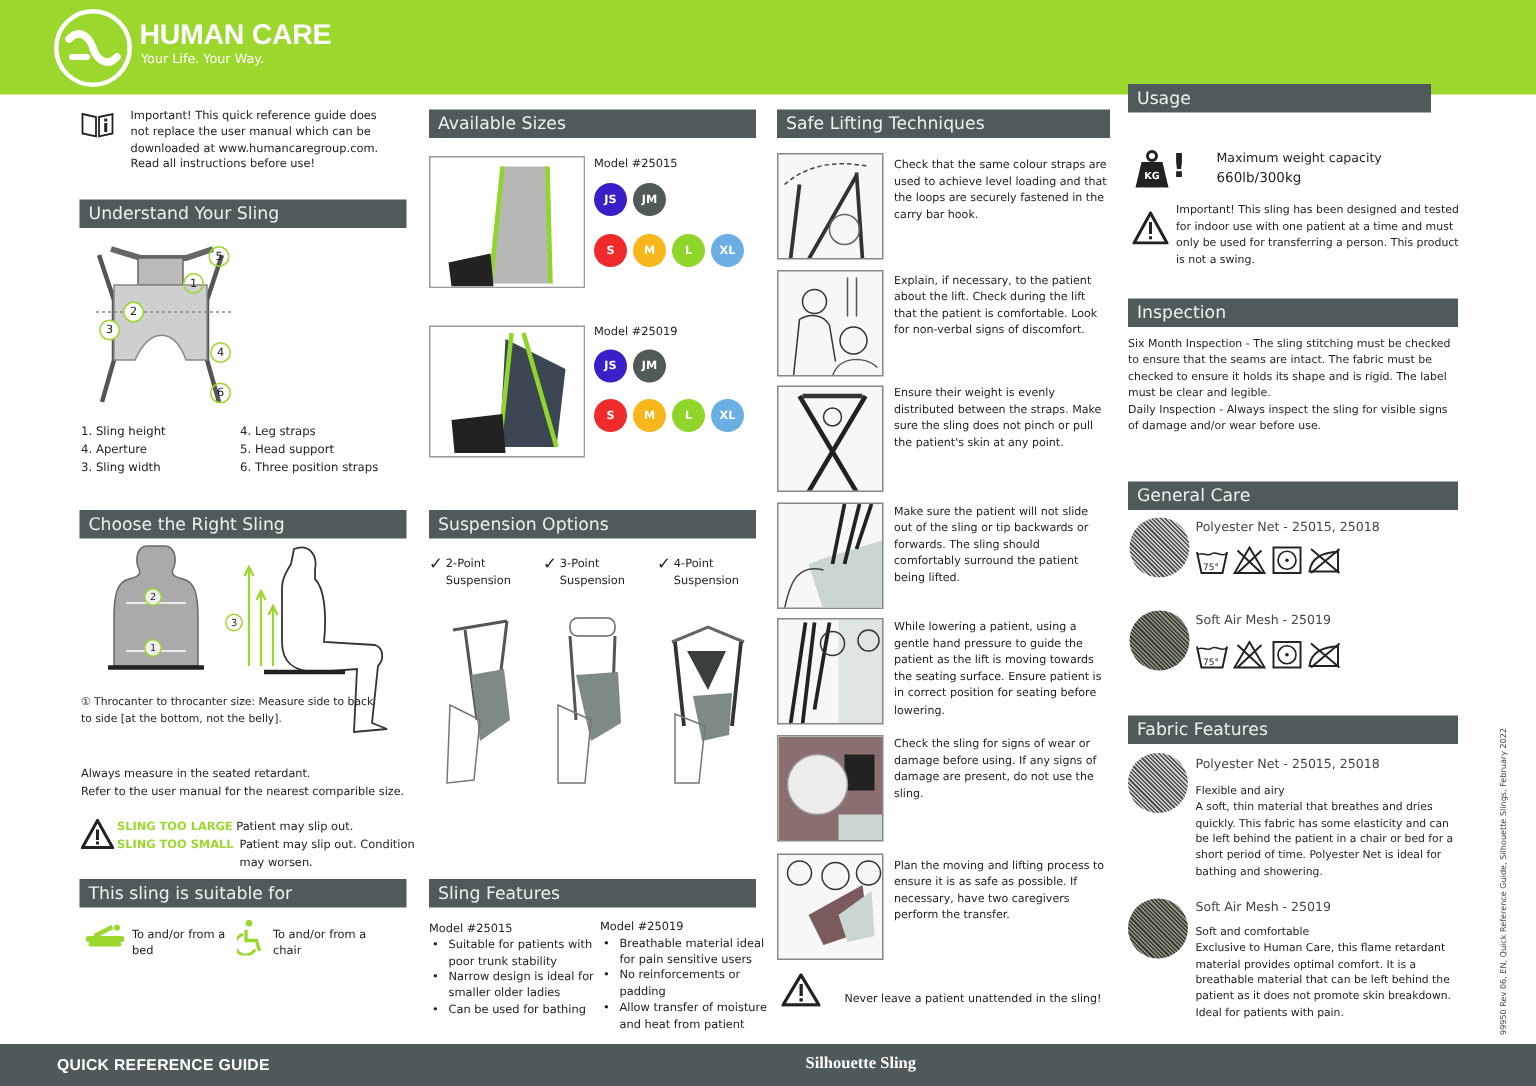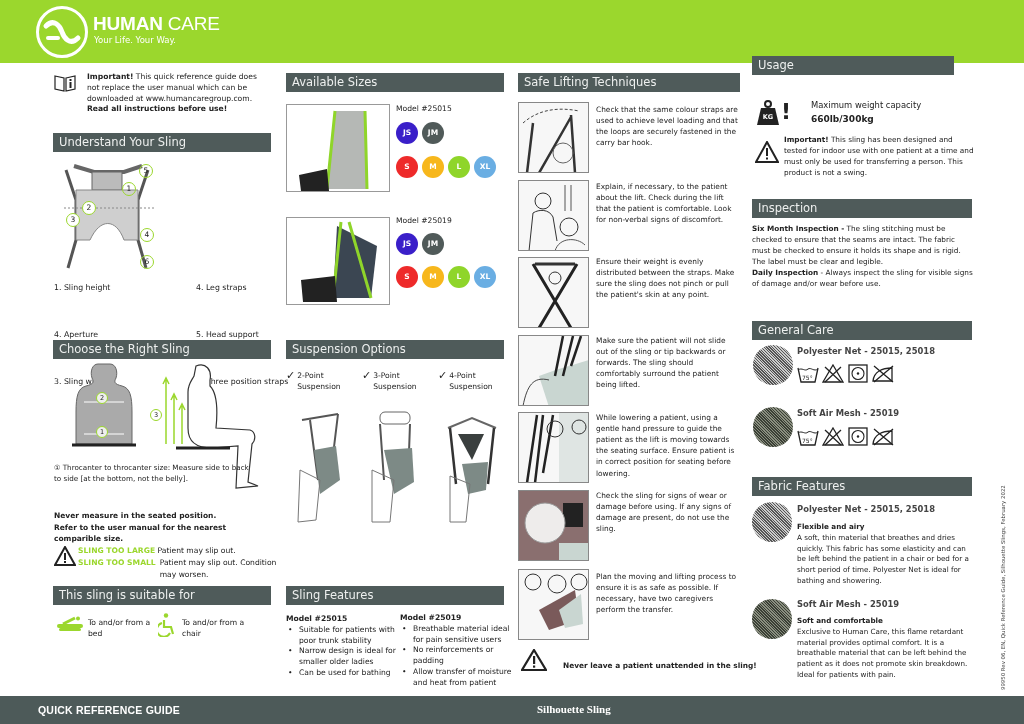--- a/index.html
+++ b/index.html
@@ -1,30 +1,30 @@
 <!DOCTYPE html>
 <html><head>
 <meta charset="utf-8">
 <style>
   * { box-sizing: border-box; margin: 0; padding: 0; }
   body { width: 1024px; height: 724px; background: #ffffff; font-family: "DejaVu Sans", sans-serif; color: #222; position: relative; overflow: hidden; font-size: 7.6px; line-height: 1.42; }
   .topbar { position: absolute; left: 0; top: 0; width: 1024px; height: 63px; background: #9bd72d; }
   .logo-circle { position: absolute; left: 36px; top: 6px; width: 52px; height: 52px; border: 3px solid #fff; border-radius: 50%; }
   .logo-circle svg { position: absolute; left: 3px; top: 3px; }
   .brand { position: absolute; left: 93px; top: 11px; color: #fff; font-family: "Liberation Sans", sans-serif; font-size: 19px; font-weight: bold; letter-spacing: -0.2px; }
-  .brand .thin { font-weight: normal; }
+  .brand .thin { font-weight: bold; }
   .tagline { position: absolute; left: 94px; top: 34px; color: #fff; font-size: 8.5px; }
   .bottombar { position: absolute; left: 0; top: 696px; width: 1024px; height: 28px; background: #4d5a59; color: #fff; }
   .bottombar .left { position: absolute; left: 38px; top: 7px; font-size: 10.5px; font-weight: bold; font-family: "Liberation Sans", sans-serif; letter-spacing: 0.2px; }
   .bottombar .center { position: absolute; left: 537px; top: 6px; font-size: 11px; font-weight: bold; font-family: Liberation Serif, serif; }
   .sec-head { position: absolute; height: 19px; background: #4f5b5a; color: #eef0ef; font-size: 11.5px; padding-left: 6px; line-height: 19px; font-family: "DejaVu Sans", sans-serif; }
   .abs { position: absolute; }
-  .b { font-weight: bold; }
+  .b { font-weight: normal; }
   .green-txt { color: #9bd72d; font-weight: bold; }
-  .list2 { display: grid; grid-template-columns: 106px 110px; row-gap: 1px; font-size: 7.8px; gap: 36px; }
+  .list2 { display: grid; grid-template-columns: 106px 110px; row-gap: 1px; font-size: 7.8px; }
   .size-circle { position: absolute; width: 22px; height: 22px; border-radius: 50%; color: #fff; font-weight: bold; font-size: 7.5px; text-align: center; line-height: 22px; }
   .photo-frame { position: absolute; border: 1px solid #999; background: #f2f2f2; overflow: hidden; }
   .tech-img { position: absolute; left: 518px; width: 71px; height: 71px; border: 1px solid #888; background: #f7f7f7; overflow: hidden; }
   .tech-txt { position: absolute; left: 596px; width: 142px; font-size: 7.4px; line-height: 1.5; }
   ul.bullets { list-style: none; }
   ul.bullets li { position: relative; padding-left: 13px; font-size: 7.6px; }
   ul.bullets li::before { content: "•"; position: absolute; left: 2px; top: 0; }
   .fabric-disc { position: absolute; width: 40px; height: 40px; border-radius: 50%; background: repeating-linear-gradient(45deg, #555 0 1px, #ccc 1px 2px), #888; }
   .fabric-disc.dark { background: repeating-linear-gradient(45deg, #3a3f35 0 1px, #8a8f80 1px 2px); }
   .care-row { position: absolute; display: flex; gap: 3px; }
@@ -106,21 +106,21 @@
 <div class="abs" style="left:176px;top:362px;width:88px;height:132px;">
   <svg width="88" height="132" viewBox="0 0 88 132">
       <path d="M20 4 C30 0 36 8 34 18 L34 24 C40 30 42 46 40 66 L74 68 C80 70 80 78 76 82 L72 120 L82 124 L60 126 L62 84 L36 86 C20 86 12 80 12 66 L12 30 C12 22 16 18 18 14 Z" fill="#fff" stroke="#333" stroke-width="1.2"></path>
       <line x1="0" y1="86" x2="54" y2="86" stroke="#222" stroke-width="3"></line>
     </svg>
 </div>
 <div class="abs" style="left:54px;top:462px;width:200px;font-size:7.2px;line-height:1.55;">
   <div>① Throcanter to throcanter size: Measure side to back to side [at the bottom, not the belly].</div>
 </div>
 <div class="abs b" style="left:54px;top:510px;width:220px;font-size:7.5px;line-height:1.55;">
-  <div>Never measure in the seated position.</div>
+  <div>Always measure in the seated retardant.</div>
   <div>Refer to the user manual for the nearest comparible size.</div>
 </div>
 <div class="abs" style="left:54px;top:546px;width:22px;height:20px;">
   <svg width="22" height="20" viewBox="0 0 22 20">
       <path d="M11 1 L21 19 L1 19 Z" fill="none" stroke="#222" stroke-width="2"></path>
       <rect x="10" y="7" width="2" height="7" fill="#222"></rect>
       <rect x="10" y="15" width="2" height="2" fill="#222"></rect>
     </svg>
 </div>
 <div class="abs" style="left:78px;top:545px;width:200px;font-size:7.6px;line-height:1.55;">

